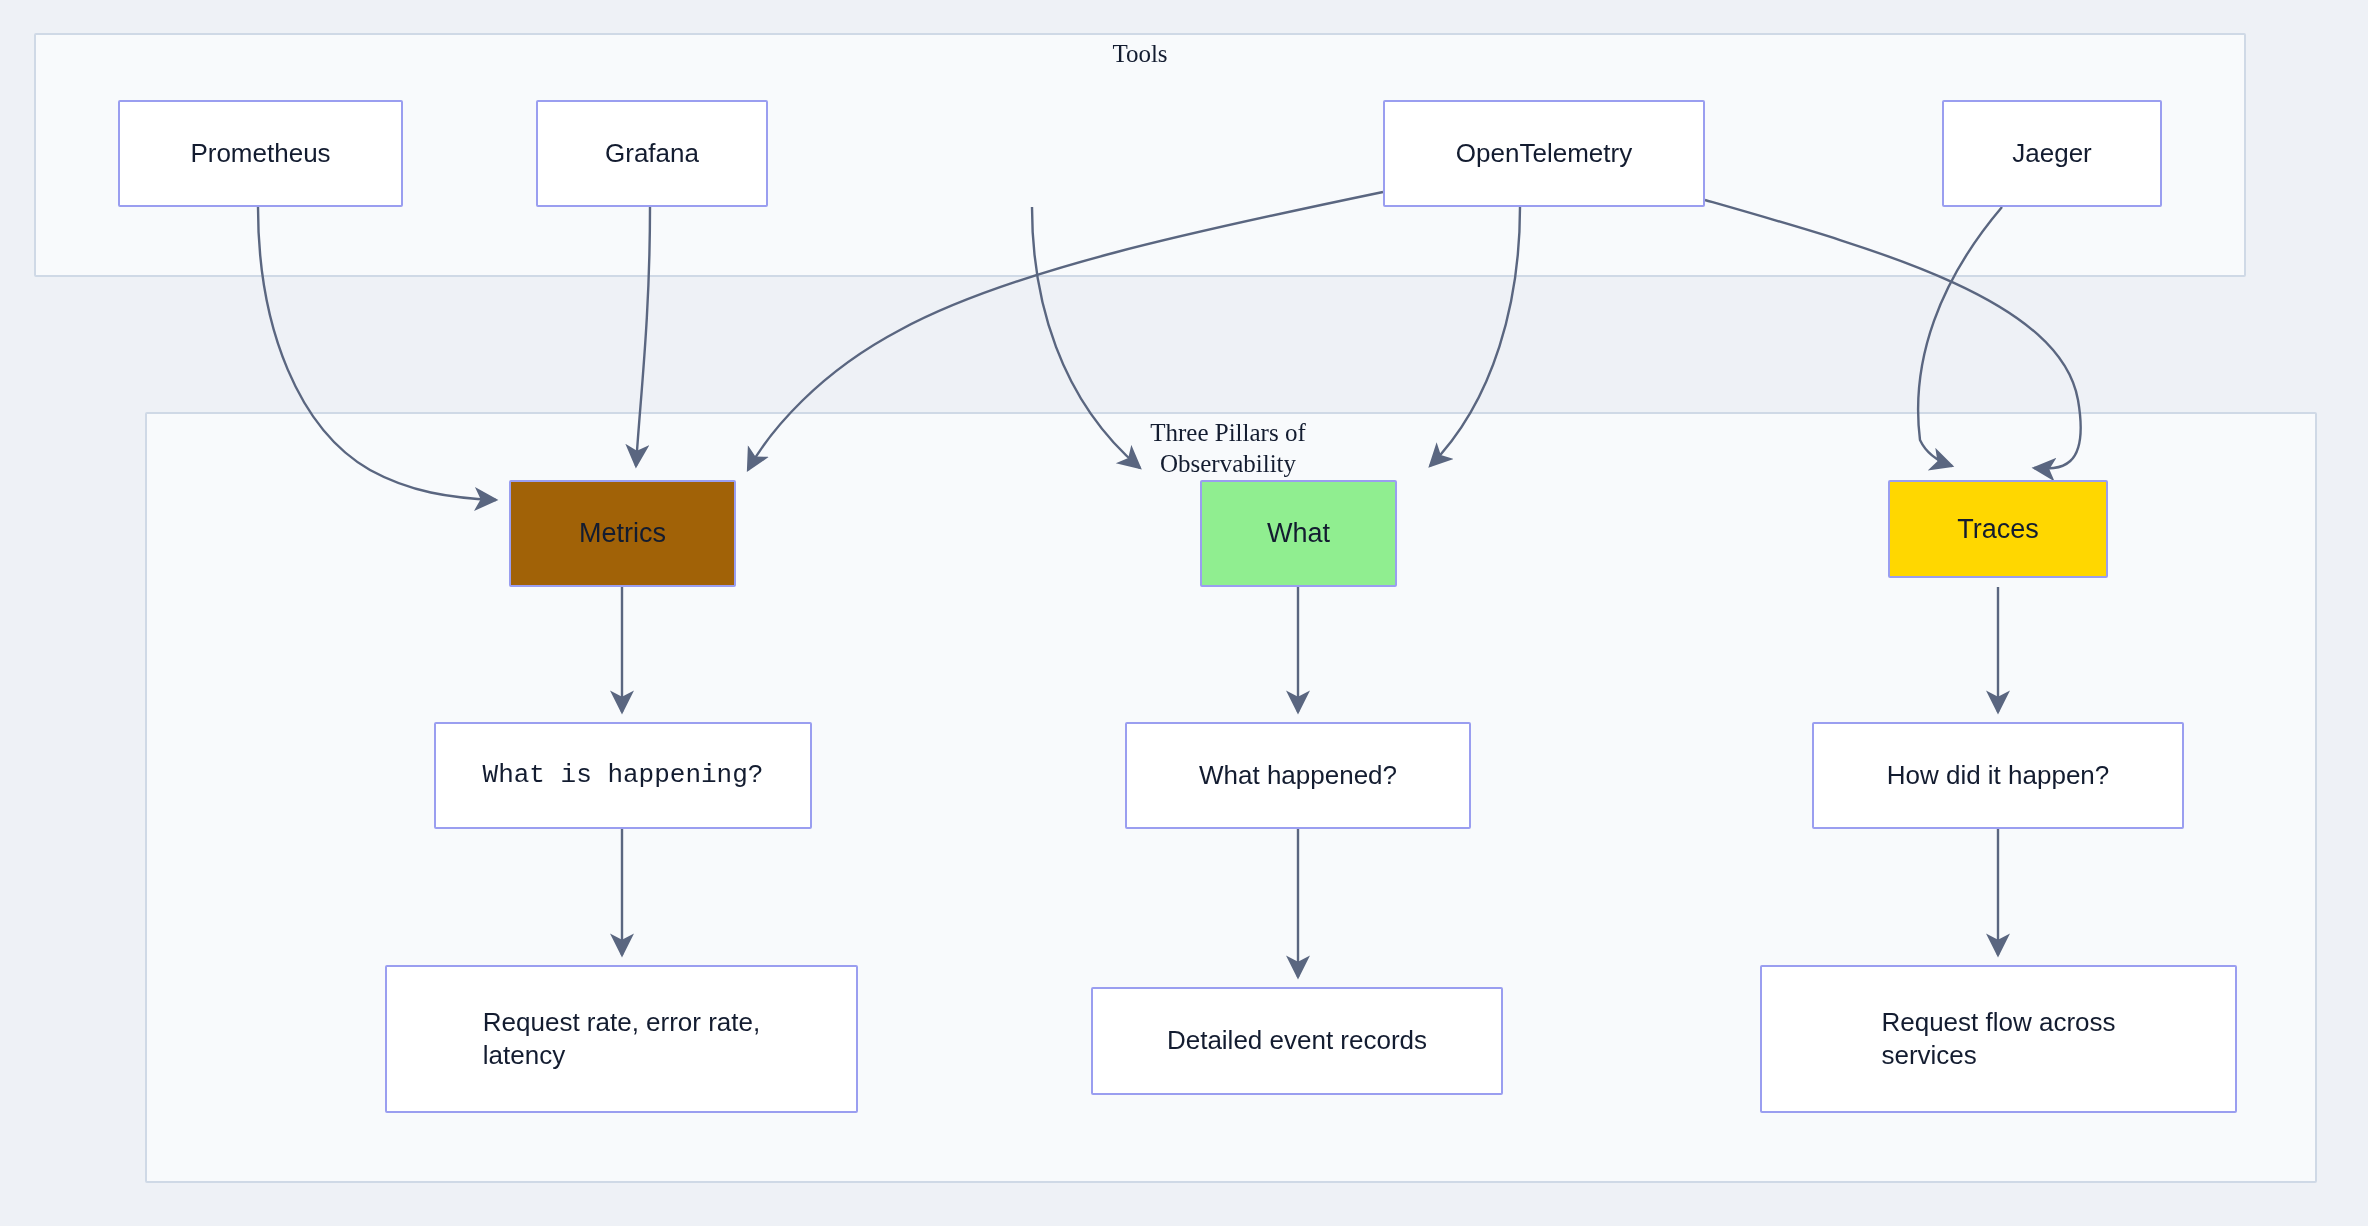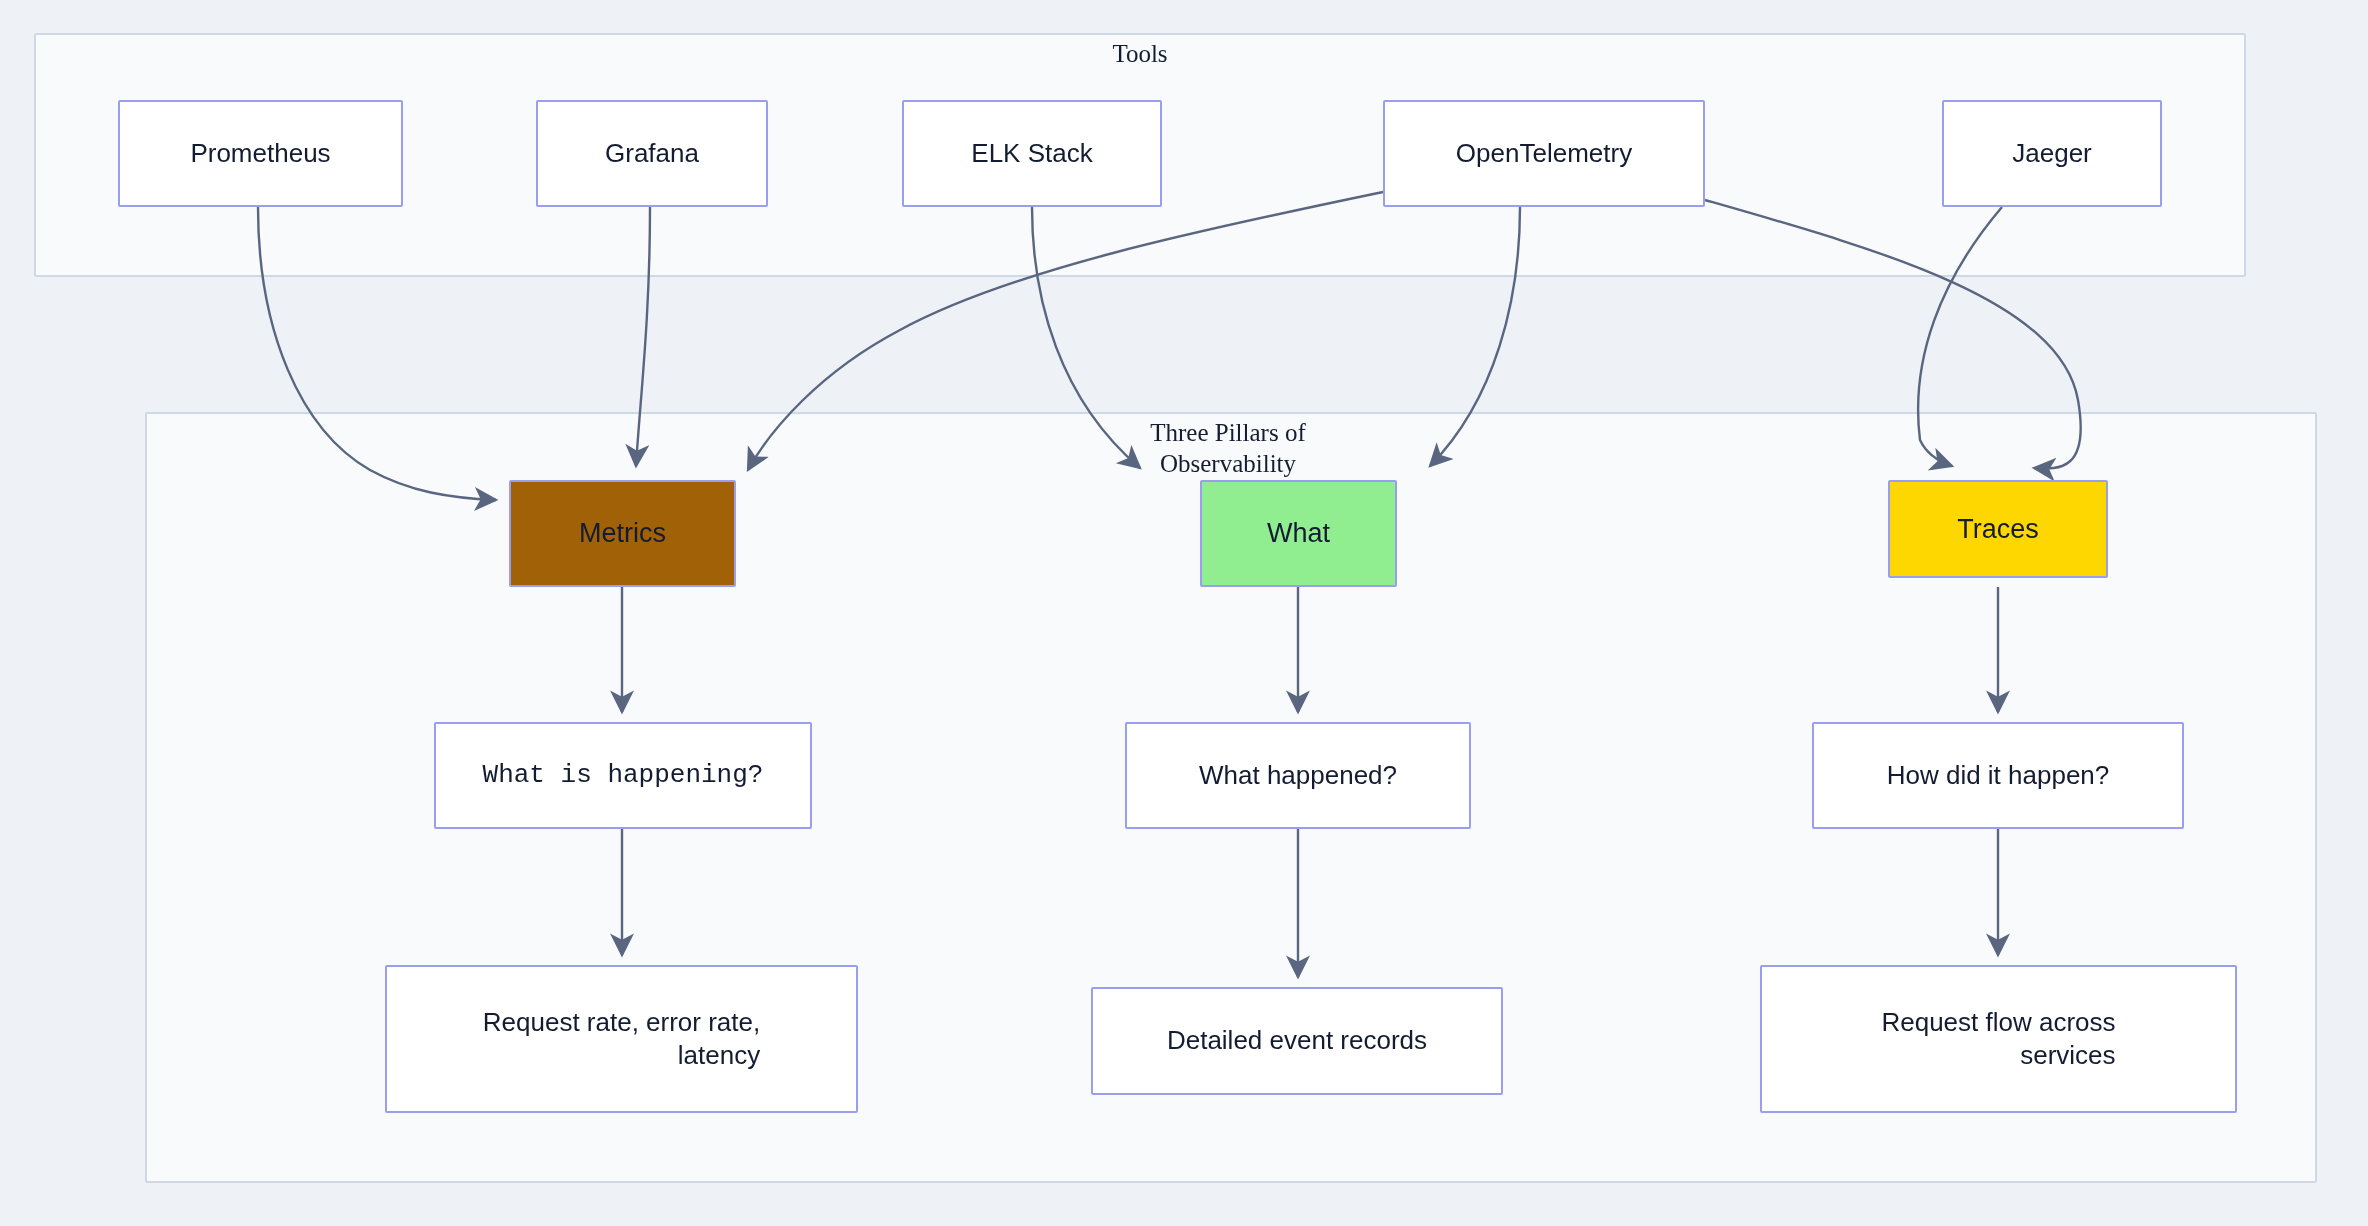--- a/index.html
+++ b/index.html
@@ -40,21 +40,21 @@
   }
   .node {
     position: absolute;
     box-sizing: border-box;
     border: 2px solid #9a9ef0;
     background: #ffffff;
     border-radius: 2px;
     display: flex;
     align-items: center;
     justify-content: center;
-    text-align: right;
+    text-align: left;
     color: #131c30;
     font-size: 26px;
     line-height: 1.27;
     padding: 0 14px;
   }
   .node.pillar { font-size: 27px; }
   .node .lbl { white-space: pre-line; display: block; }
 </style>
 </head>
 <body>
@@ -99,23 +99,20 @@
       <path d="M1998,829 L1998,955"></path>
     </g>
   </svg>
 
   <div class="node" style="left:118px; top:100px; width:285px; height:107px;">
     <span class="lbl">Prometheus</span>
   </div>
   <div class="node" style="left:536px; top:100px; width:232px; height:107px;">
     <span class="lbl">Grafana</span>
   </div>
-  <div class="node" style="left:902px; top:100px; width:260px; height:107px;">
-    <span class="lbl">ELK Stack</span>
-  </div>
   <div class="node" style="left:1383px; top:100px; width:322px; height:107px;">
     <span class="lbl">OpenTelemetry</span>
   </div>
   <div class="node" style="left:1942px; top:100px; width:220px; height:107px;">
     <span class="lbl">Jaeger</span>
   </div>
 
   <div class="node pillar" style="left:509px; top:480px; width:227px; height:107px; background:#a16207;">
     <span class="lbl">Metrics</span>
   </div>

